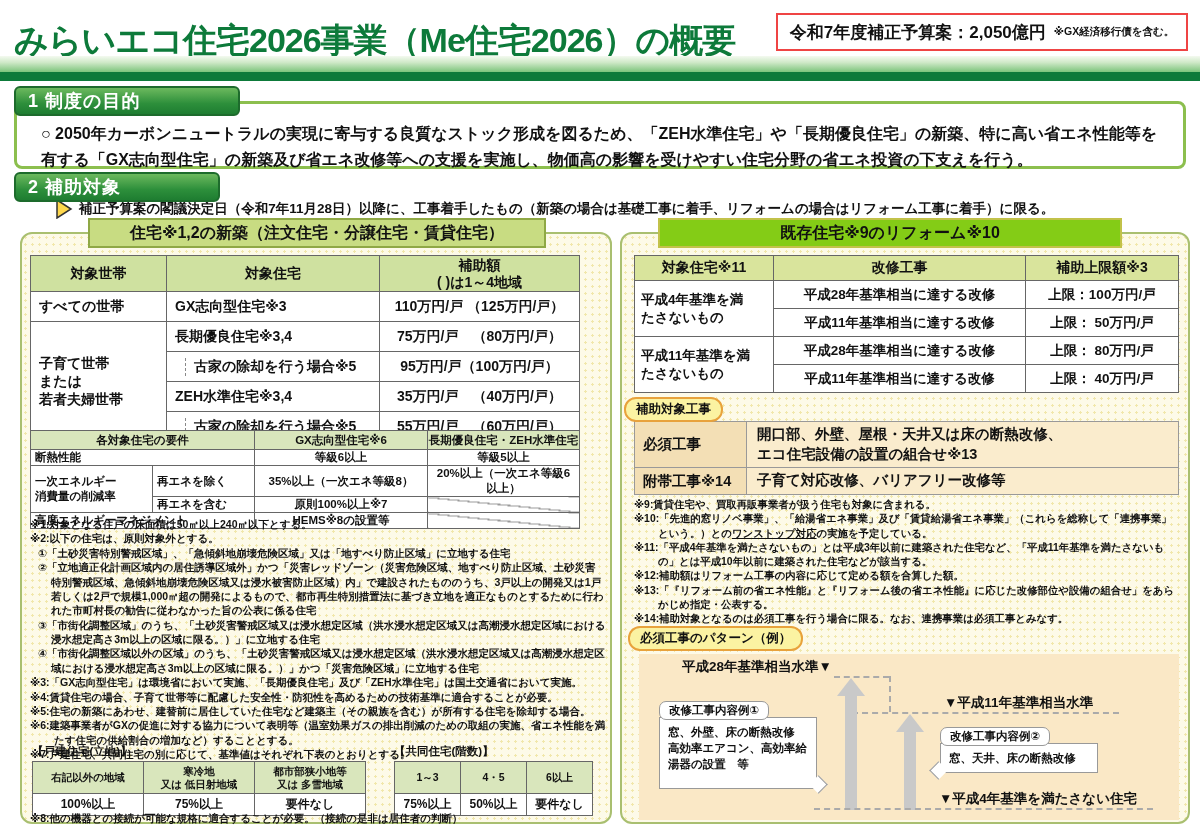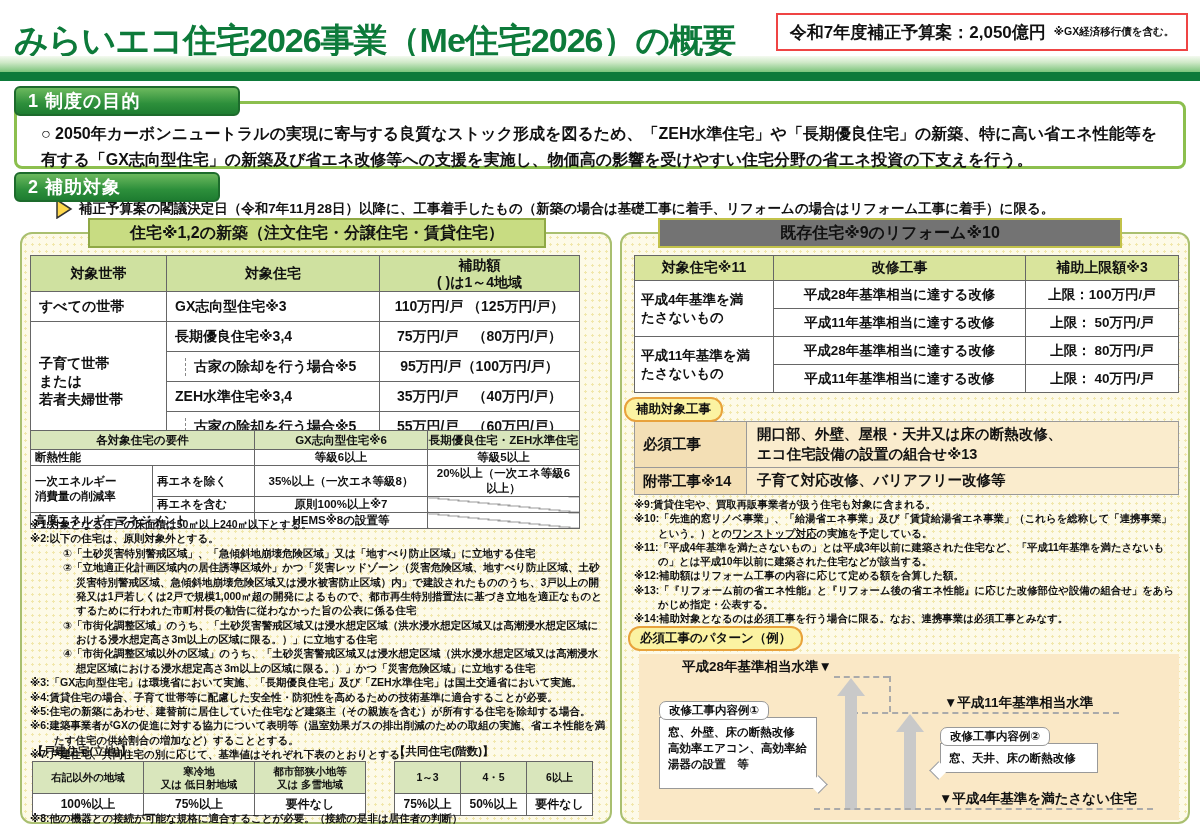--- a/index.html
+++ b/index.html
@@ -51,21 +51,21 @@
     background-size:7px 7px;
   }
   .panel-left { left:20px; width:592px; }
   .panel-right { left:620px; width:570px; }
   .panel-title {
     position:absolute; top:218px; height:30px; z-index:6;
     display:flex; align-items:center; justify-content:center;
     font-size:16px; font-weight:bold;
   }
   .title-newbuild { left:88px; width:458px; background:#c8dc82; border:2px solid #8fa845; }
-  .title-reform  { left:658px; width:464px; background:#737373; border:2px solid #c2c24a; }
+  .title-reform  { left:658px; width:464px; background:#84cc16; border:2px solid #c2c24a; }
 
   
   table { border-collapse:collapse;padding-left:24px; }
   td,th { border:1px solid #666; font-weight:bold; }
 
   
   .tbl-new { position:absolute; left:8px; top:21px; width:549px; table-layout:fixed; background:#fff; }
   .tbl-new th { background:#cfe1a0; font-size:14px; text-align:center; }
   .tbl-new td { font-size:14px; padding:2px 8px; }
   .tbl-new .hdr-row { height:36px; }
@@ -80,21 +80,21 @@
   .tbl-req th { background:#d9e6bc; font-size:11.5px; height:19px; text-align:center; }
   .tbl-req td { font-size:11.5px; height:16px; padding:0 4px; }
   .tbl-req .c { text-align:center; }
   .diag { background:
     linear-gradient(to top right, transparent calc(50% - 0.6px), #9a9a9a calc(50% - 0.6px), #9a9a9a calc(50% + 0.6px), transparent calc(50% + 0.6px)); }
 
   
   .notes { position:absolute; font-size:10.5px; line-height:1.37; font-weight:bold; color:#111; }
   .notes-left { left:8px; top:283px; width:576px; }
   .note { padding-left:24px; text-indent:-24px; }
-  .subnote { margin-left:33px; padding-left:13px; text-indent:-13px; }
+  .subnote { margin-left:8px; padding-left:13px; text-indent:-13px; }
   .notes-right { left:12px; top:264px; width:548px; font-size:10.4px; }
   .u { text-decoration:underline; }
 
   
   .mini-wrap { position:absolute; left:8px; top:510px; width:576px; }
   .mini-label { font-size:11.5px; font-weight:bold; }
   .mini { table-layout:fixed; background:#fff; margin-top:2px; }
   .mini th { background:#d9e6bc; font-size:10.5px; line-height:1.15; height:32px; text-align:center; }
   .mini td { font-size:12px; height:22px; text-align:center; }
   .mini-detached { position:absolute; left:2px; top:0; width:333px; }

